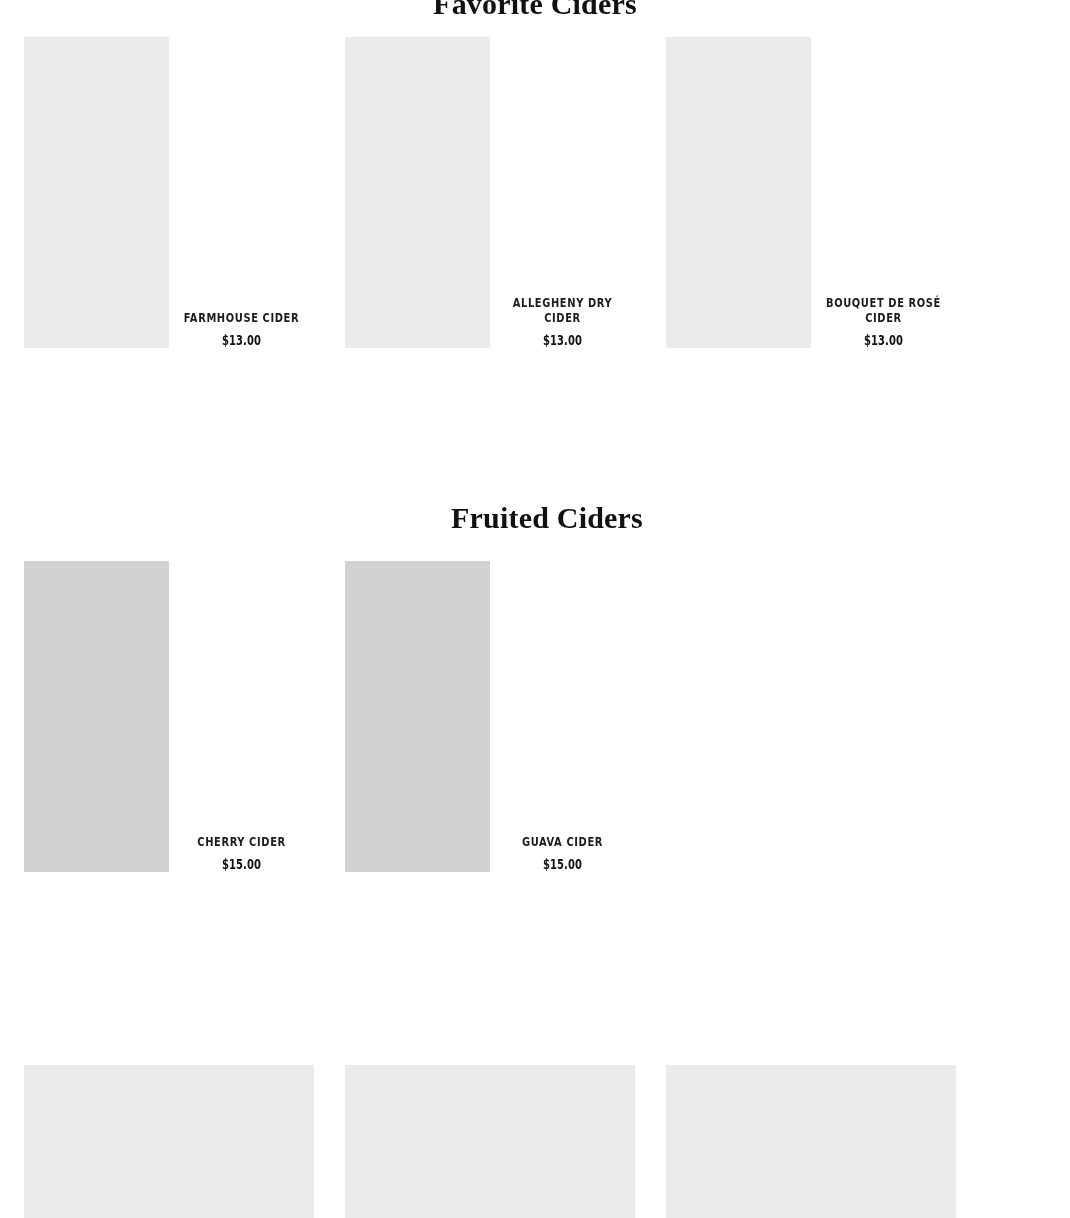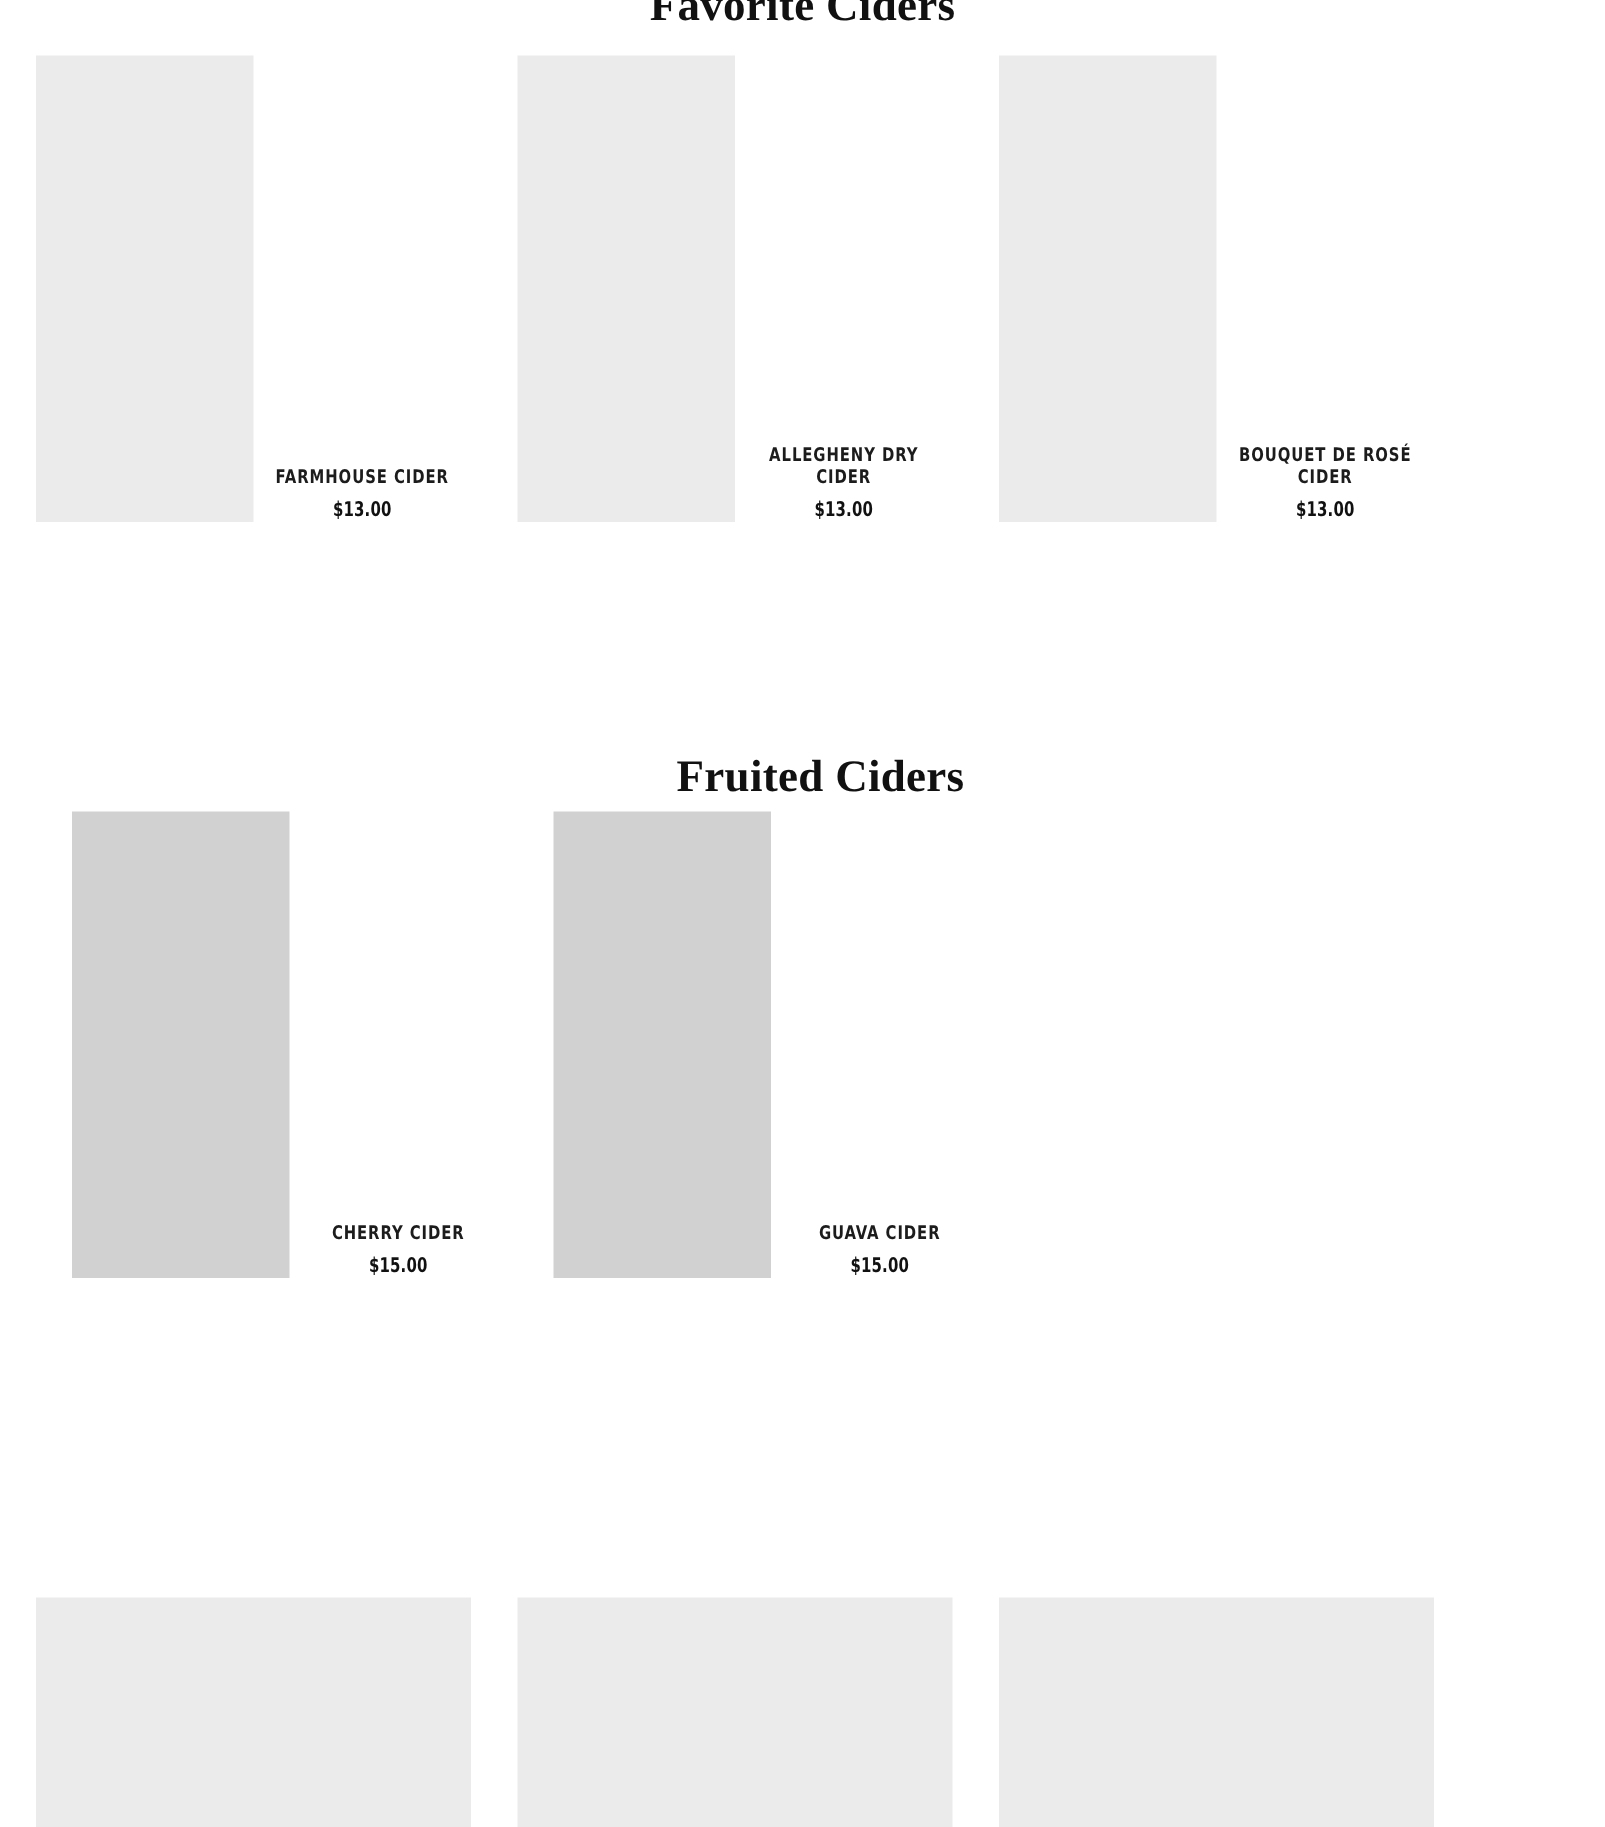--- a/index.html
+++ b/index.html
@@ -92,21 +92,21 @@
   }
 
   .card-empty {
     width: 313.5px;
   }
 
   
   #heading-favorite   { position: absolute; top: -11px;  left: 0; }
   #grid-favorite      { top: 37px; }
   #heading-fruited    { position: absolute; top: 503px;  left: 12px; }
-  #grid-fruited       { top: 541px; margin-left: 24px; }
+  #grid-fruited       { top: 561px; }
   #heading-specialty  { position: absolute; top: 1016px; left: 0; }
   #grid-specialty     { top: 1065px; }
 </style>
 </head>
 <body>
 
 <div class="page">
 
   <h2 class="section-heading" id="heading-favorite">Favorite Ciders</h2>
 

